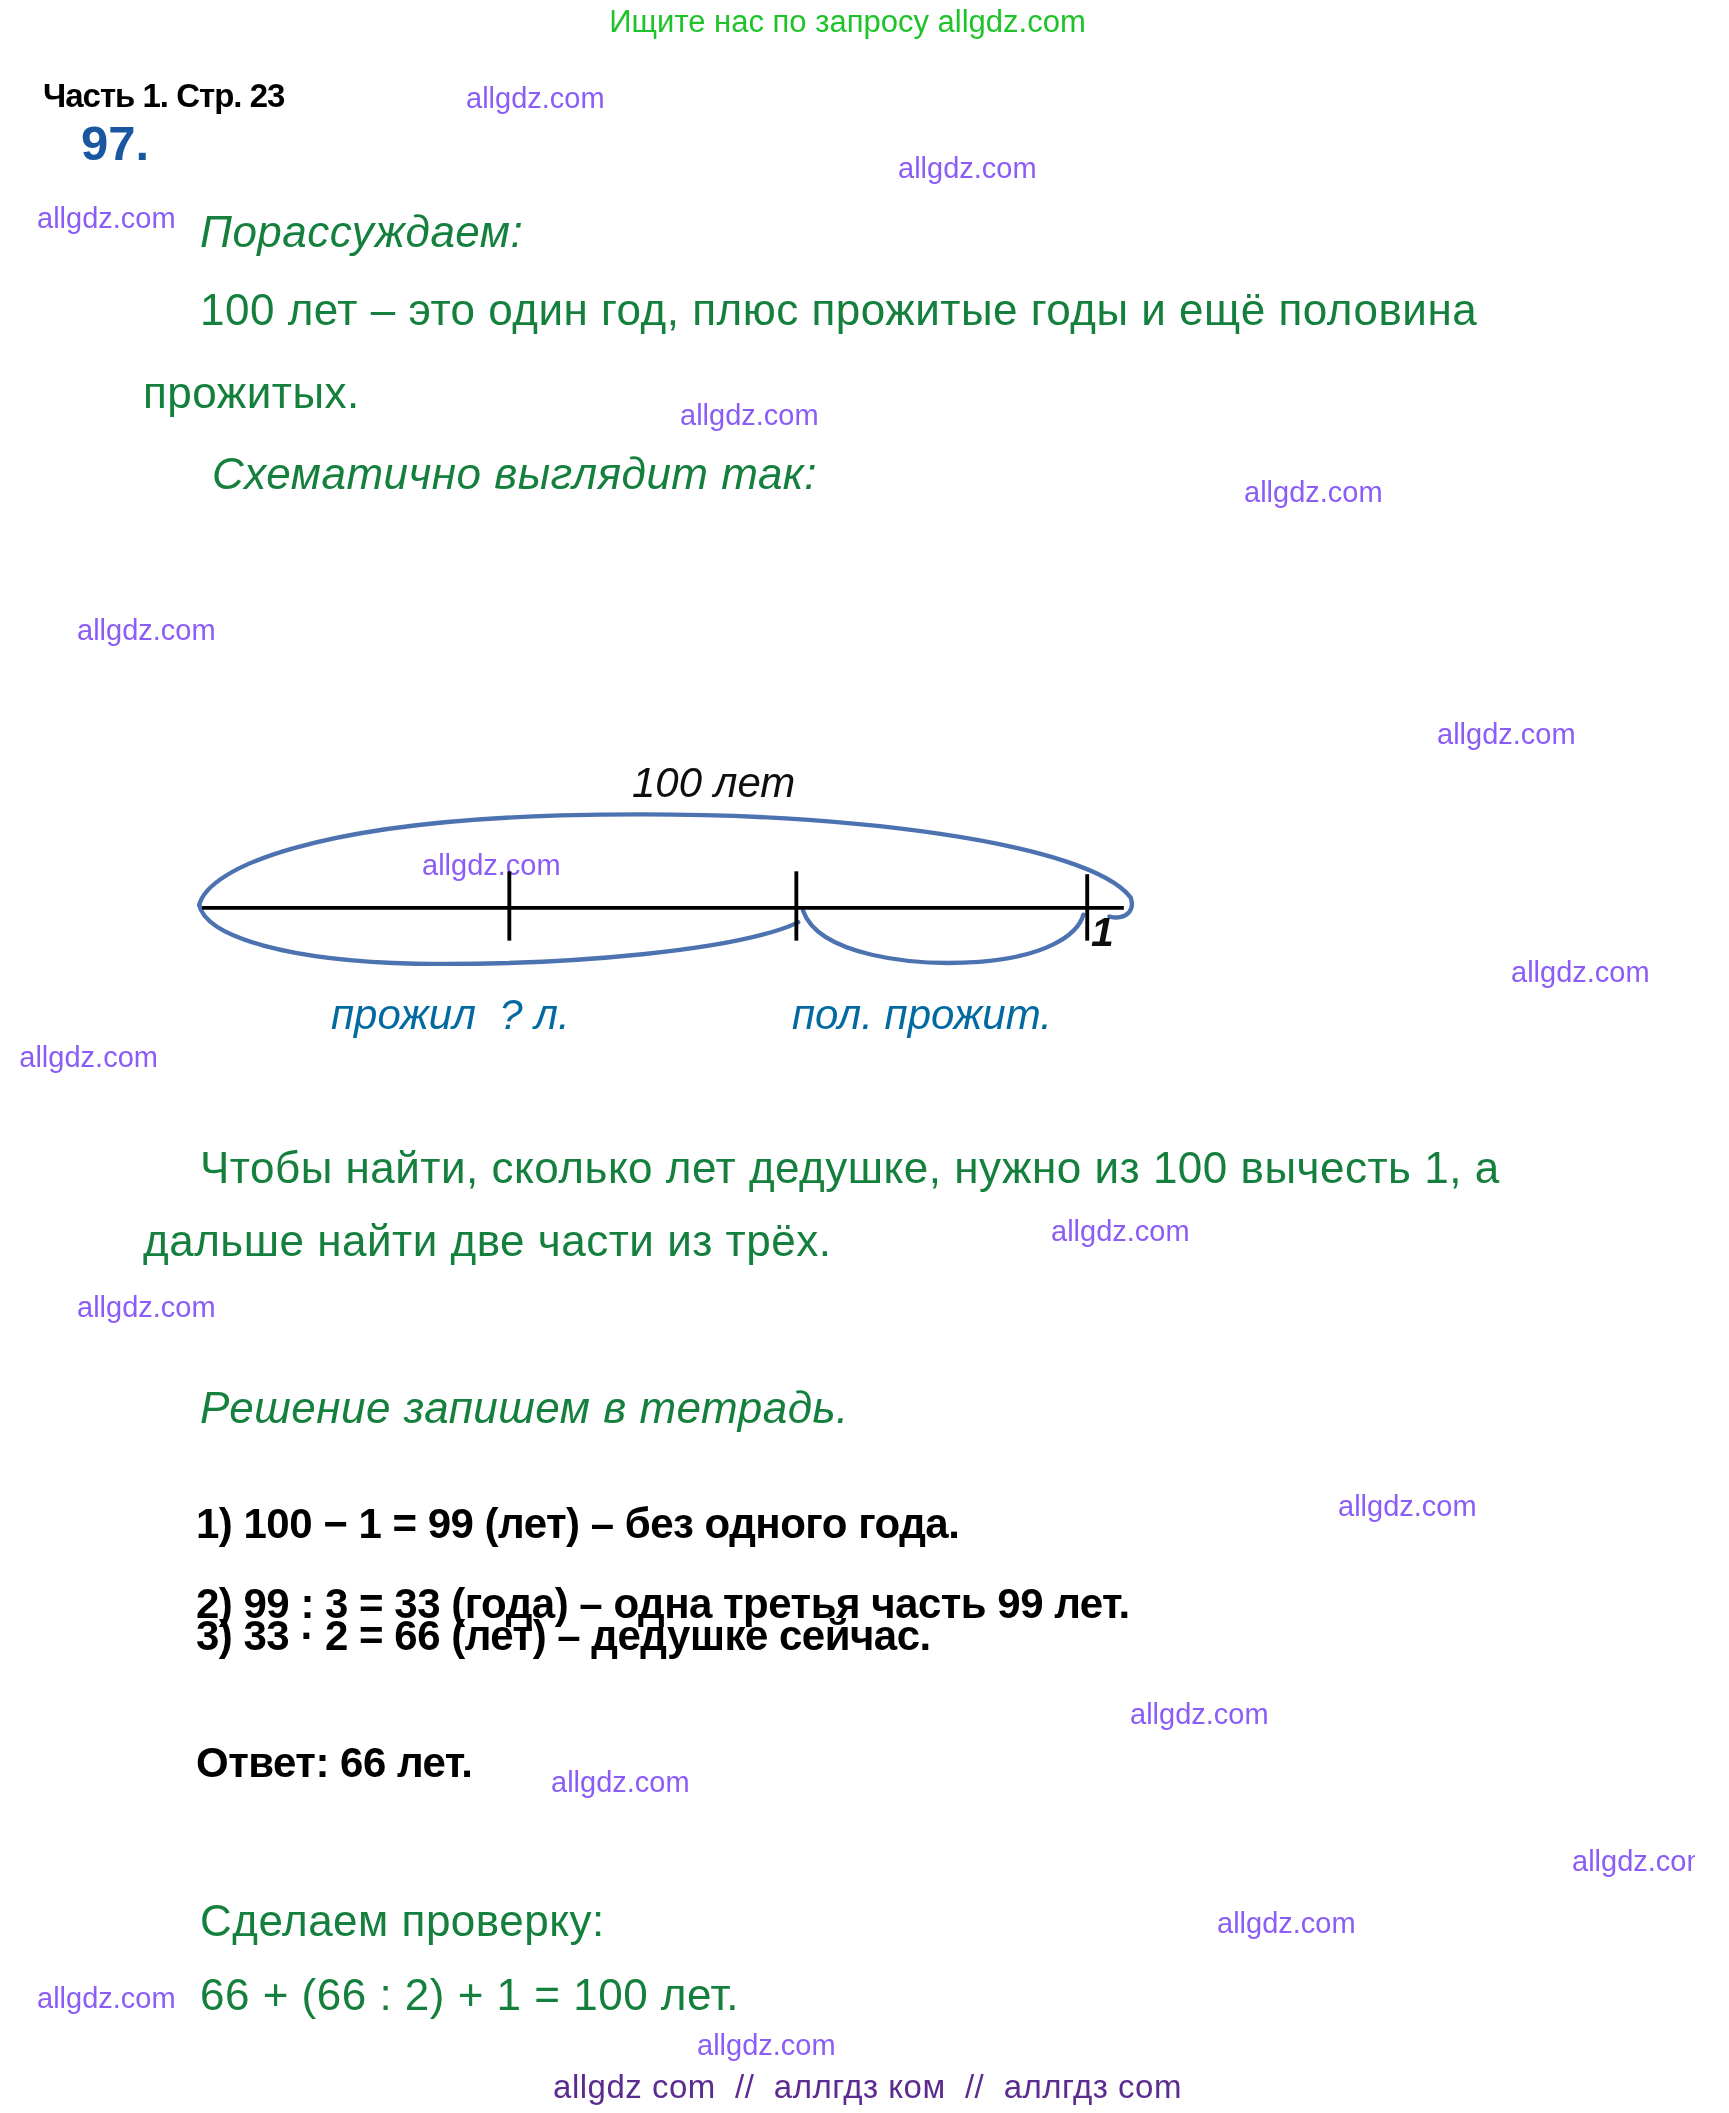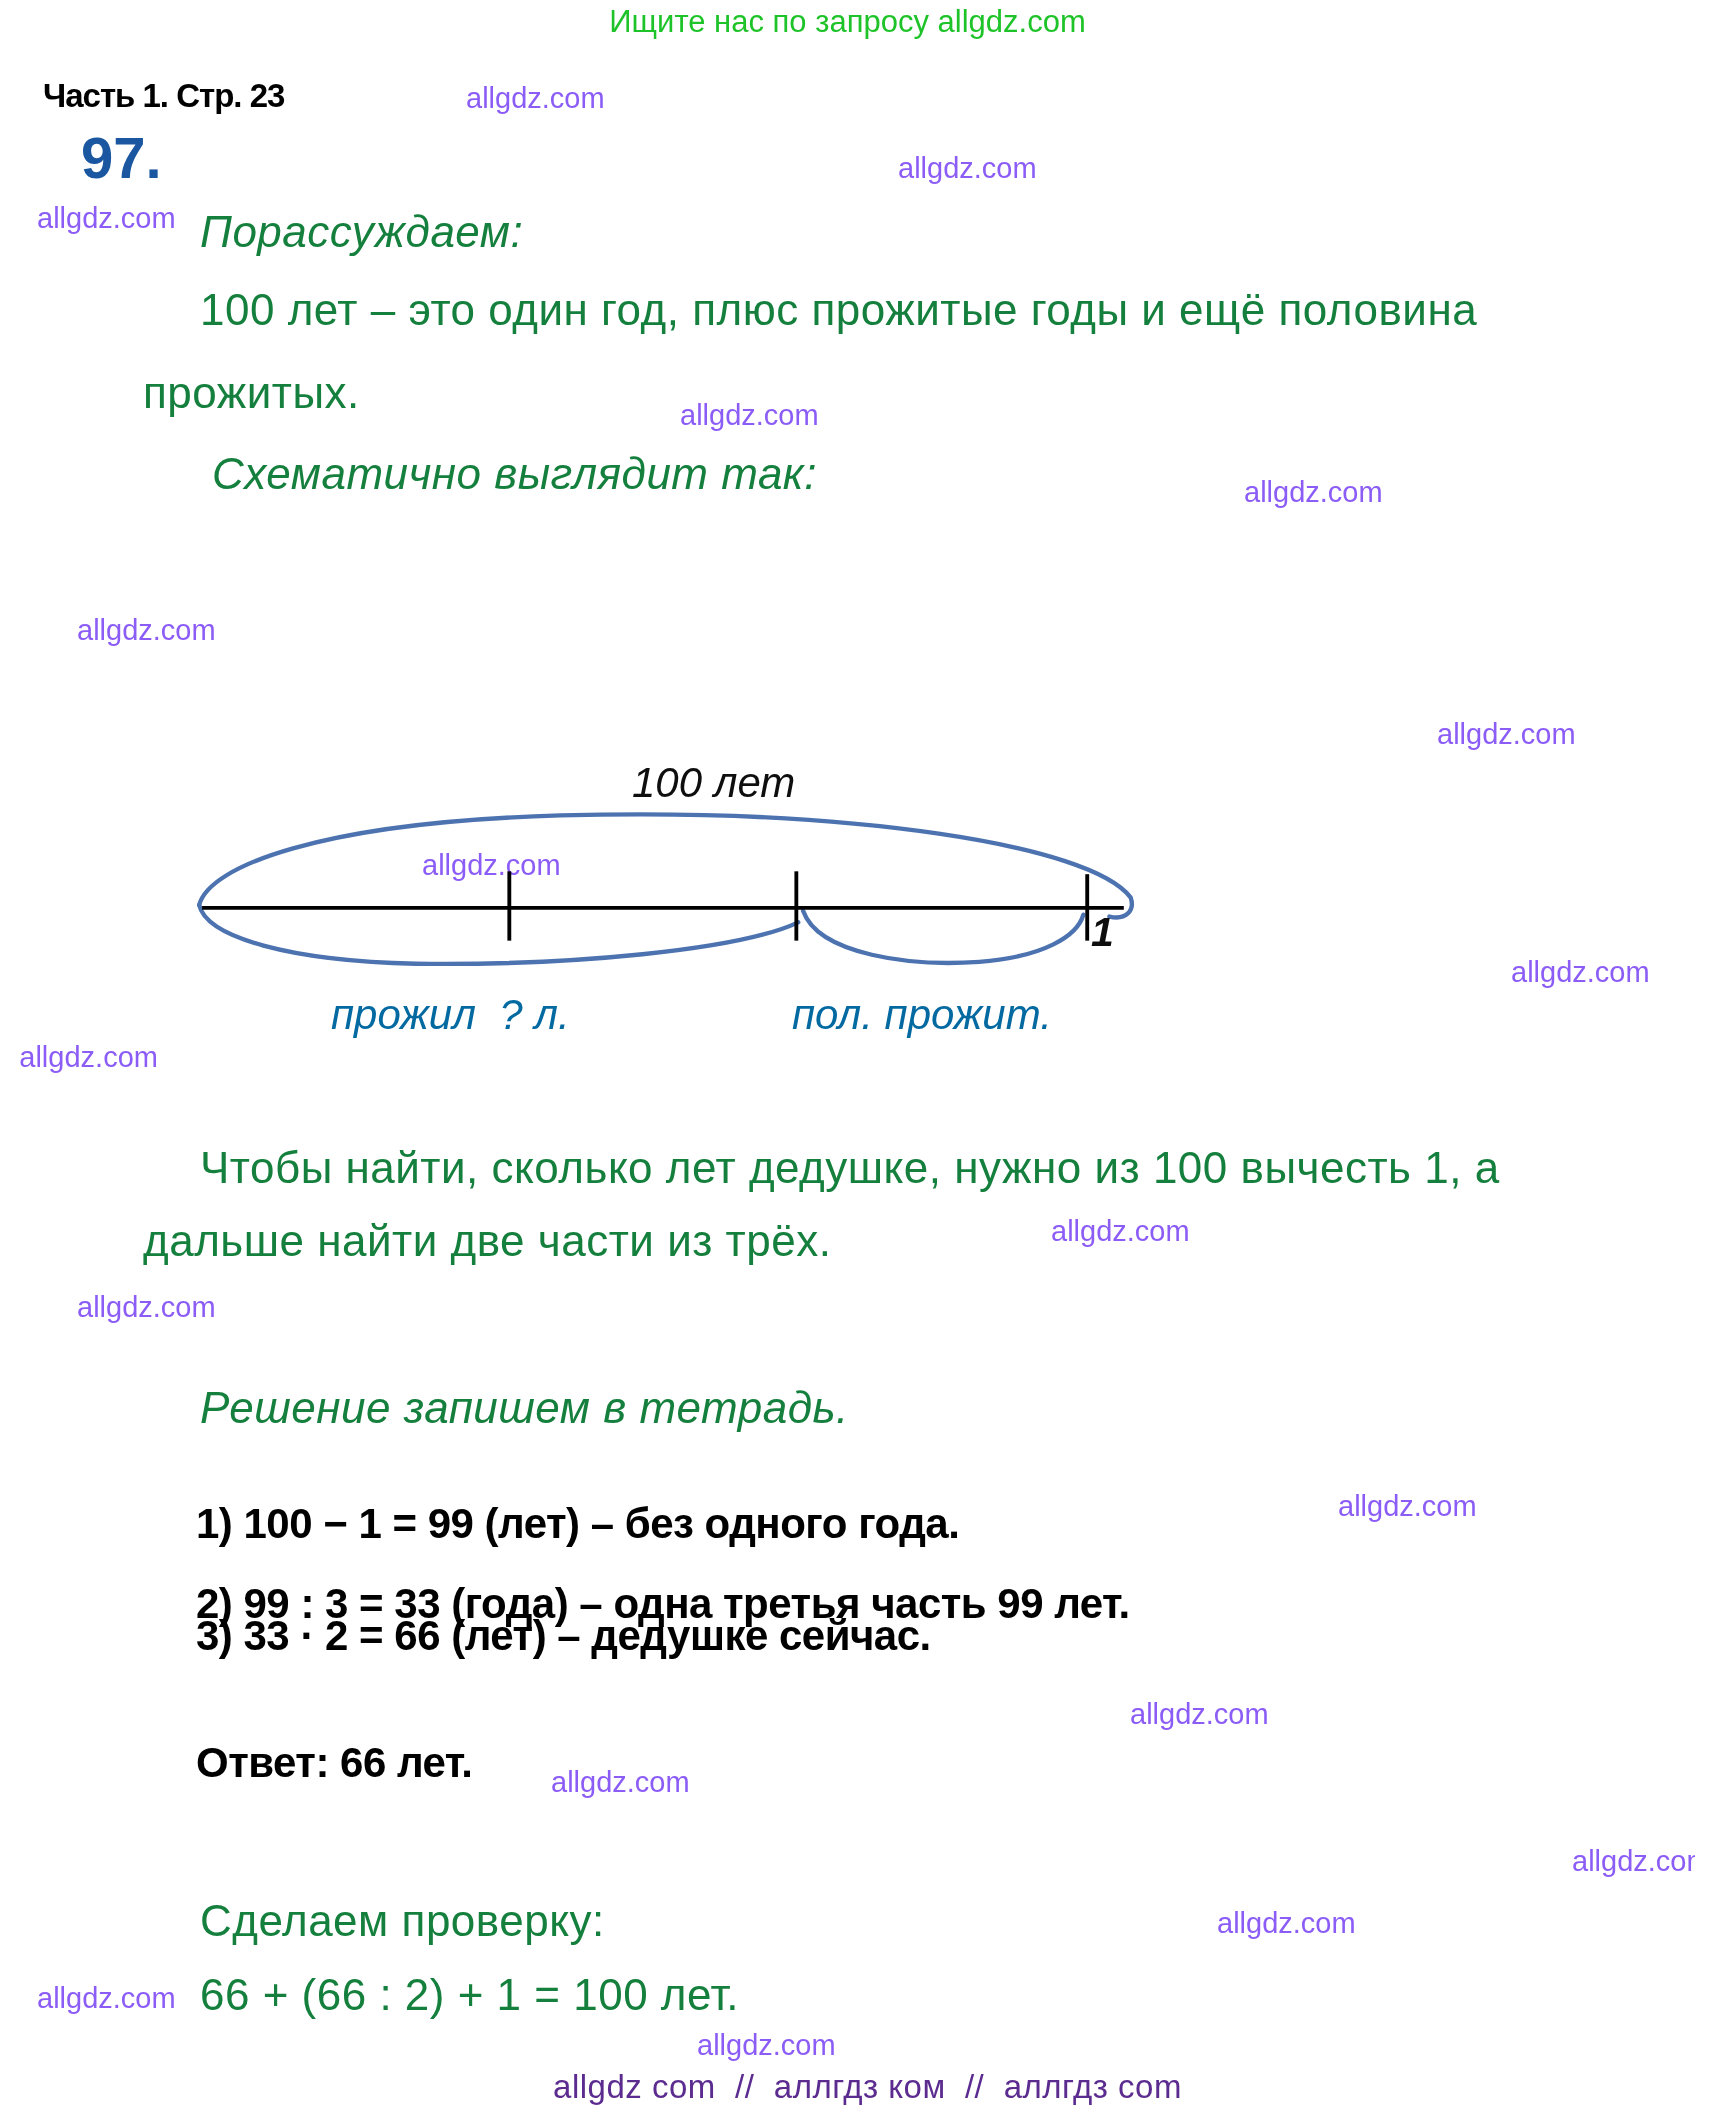--- a/index.html
+++ b/index.html
@@ -17,22 +17,22 @@
   .promo{
     top:5.8px;left:50%;transform:translateX(-50%);
     font-size:31px;
     color:var(--promo-green,#1dc328);
   }
   .title{
     left:27px;top:79px;
     font-size:33px;font-weight:700;letter-spacing:-1px;color:#000;margin-left:16px;
   }
   .tasknum{
-    left:81px;top:128px;
-    font-size:58px;font-weight:700;
+    left:81px;top:118px;
+    font-size:49px;font-weight:700;
     color:var(--task-blue,#1a57a0);
   }
   .wm{font-size:29px;color:#8b5cf6;}
   .body-line{font-size:44px;letter-spacing:0.5px;color:#15803d;}
   .italic{font-style:italic;}
   .step{font-size:42px;font-weight:700;letter-spacing:-0.5px;color:#000;}
   .diagram-label{font-size:42px;font-style:italic;color:#0369a1;}
   .total-label{font-size:42px;font-style:italic;color:#0e0e0e;}
   .one-label{font-size:41px;font-style:italic;font-weight:600;color:#0e0e0e;}
   .footer-note{

